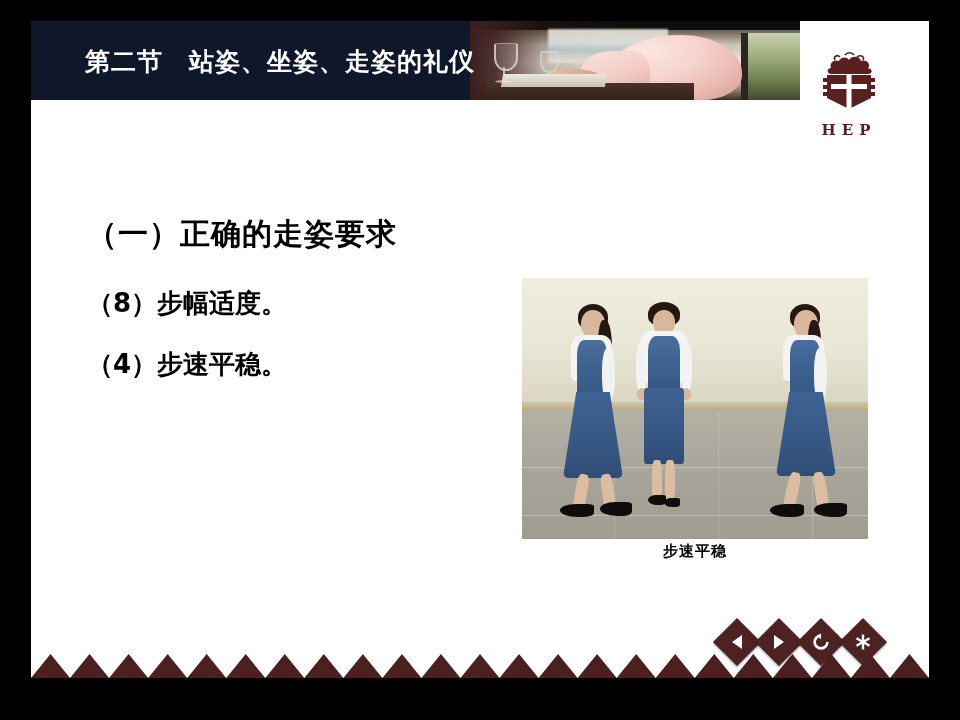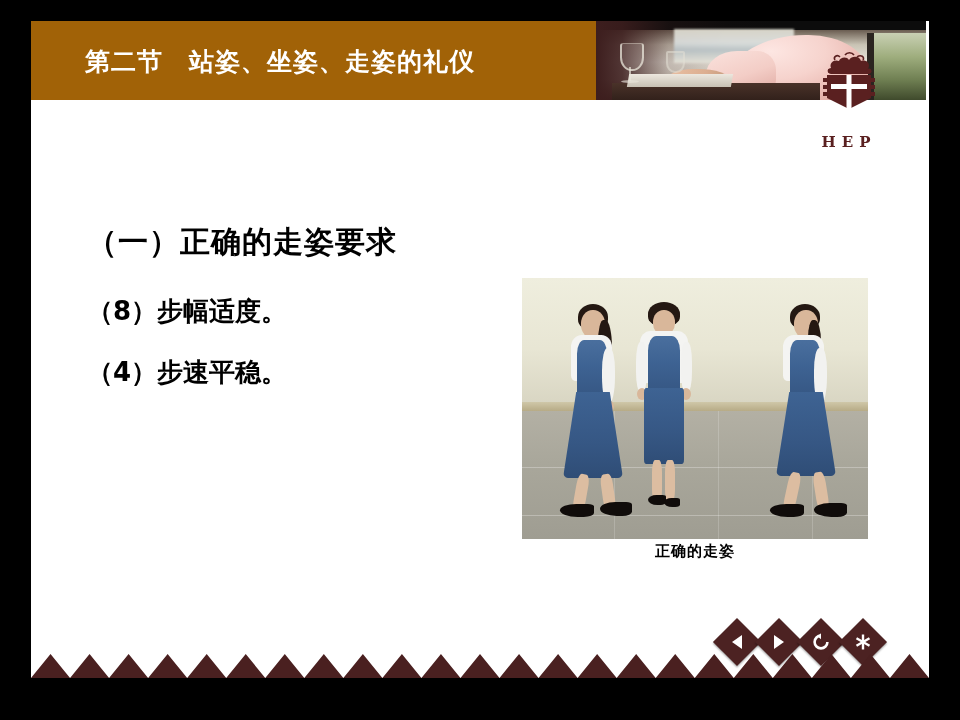--- a/index.html
+++ b/index.html
@@ -30,23 +30,23 @@
     height: 657px;
     background: #ffffff;
     overflow: hidden;
   }
 
   
   #header-band {
     position: absolute;
     left: 0;
     top: 0;
-    width: 895px;
+    width: 769px;
     height: 79px;
-    background: #a16207;
+    background: #0f172a;
     overflow: hidden;
   }
   
   #header-photo {
     position: absolute;
     right: 0;
     top: 0;
     width: 330px;
     height: 79px;
     overflow: hidden;
@@ -196,21 +196,21 @@
     width: 96px;
     height: 92px;
     text-align: center;
   }
   #hep-logo .hep-mark {
     display: block;
     margin: 0 auto;
   }
   #hep-logo .hep-text {
     display: block;
-    margin-top: 20px;
+    margin-top: 8px;
     color: #5a2020;
     font-size: 15px;
     font-weight: bold;
     letter-spacing: 6px;
     font-family: "DejaVu Serif", "Liberation Serif", serif;
   }
 
   
   #body-text {
     position: absolute;
@@ -218,21 +218,20 @@
     top: 193px;
     width: 430px;
     color: #000000;
   }
   .heading-line {
     font-size: 30px;
     font-weight: bold;
     letter-spacing: 1px;
     margin-bottom: 31px;
     white-space: nowrap;
-    margin-top: 8px;
   }
   .item-line {
     font-size: 26px;
     font-weight: bold;
     letter-spacing: 0px;
     margin-bottom: 26px;
     white-space: pre;
   }
 
   
@@ -522,21 +521,21 @@
         <div class="arm" style="left:62px; top:44px; width:13px; height:56px; border-radius:40% 40% 48% 48%;"></div>
         <div class="hand" style="left:63px; top:96px; width:11px; height:13px;"></div>
         <div class="skirt" style="left:24px; top:88px; width:60px; height:84px; border-radius:16% 16% 8% 8%; clip-path:polygon(22% 0, 78% 0, 100% 100%, 0 100%);"></div>
         <div class="leg" style="left:34px; top:168px; width:12px; height:40px; transform:rotate(12deg);"></div>
         <div class="leg" style="left:63px; top:168px; width:12px; height:38px; transform:rotate(-9deg);"></div>
         <div class="shoe" style="left:18px; top:200px; width:34px; height:13px;"></div>
         <div class="shoe" style="left:62px; top:199px; width:33px; height:14px;"></div>
       </div>
     </div>
 
-    <div id="photo-caption">正确的走姿</div>
+    <div id="photo-caption">步速平稳</div>
 
     <div id="nav-buttons">
       <div class="nav-btn b1">
         <span class="glyph">
           <span class="tri-left"></span>
         </span>
       </div>
       <div class="nav-btn b2">
         <span class="glyph">
           <span class="tri-right"></span>

